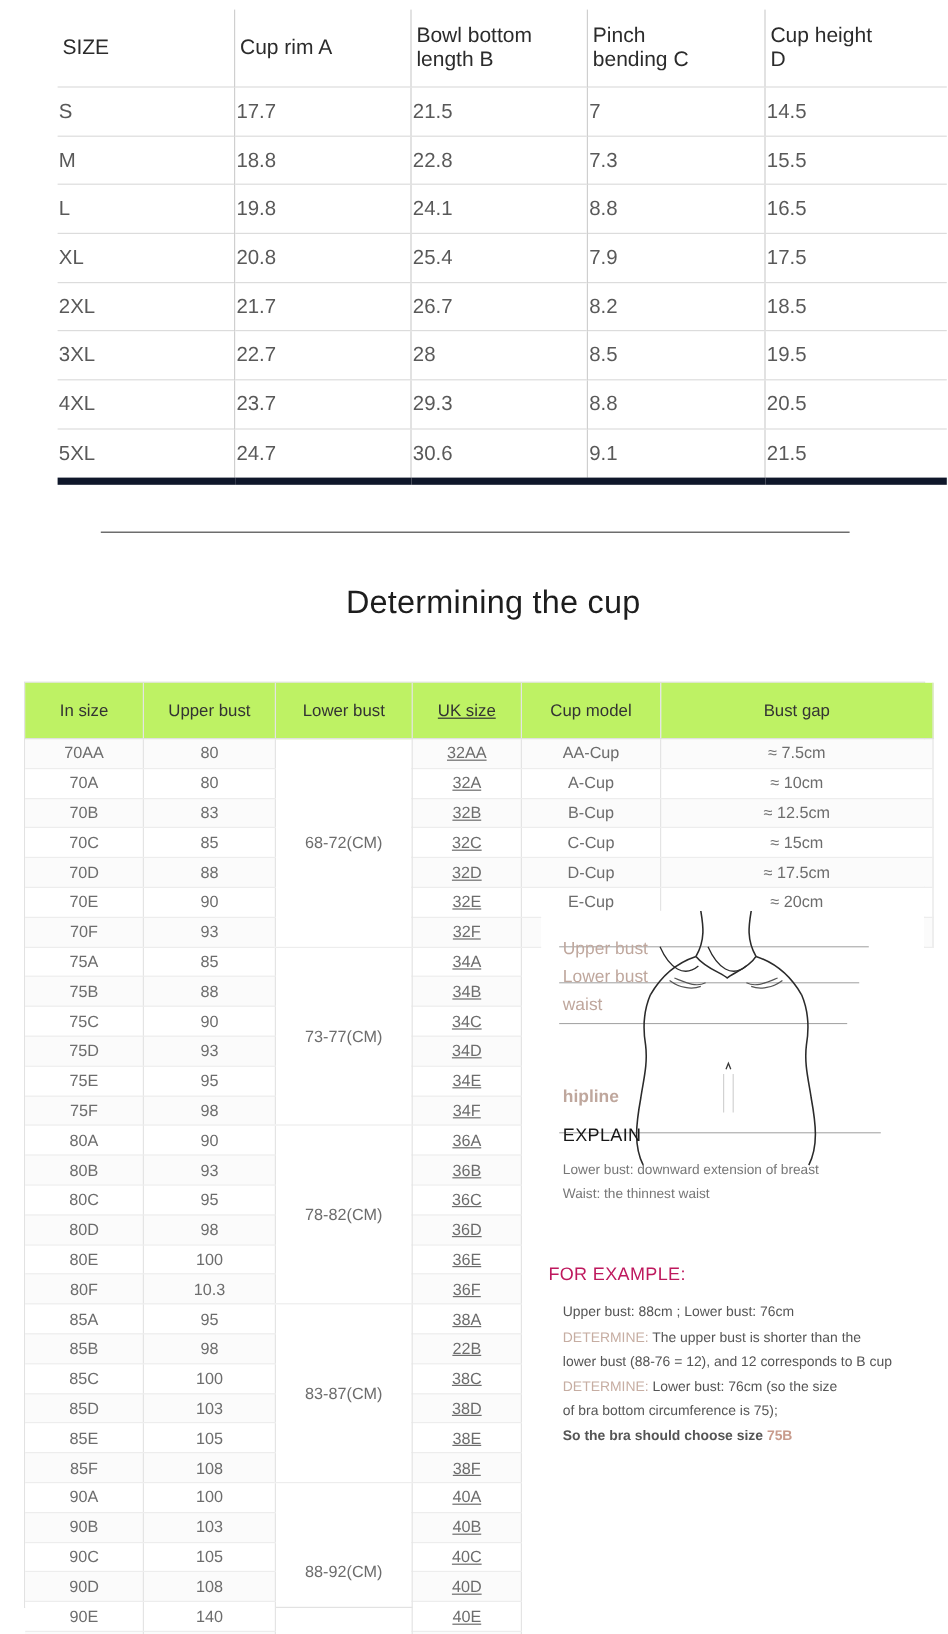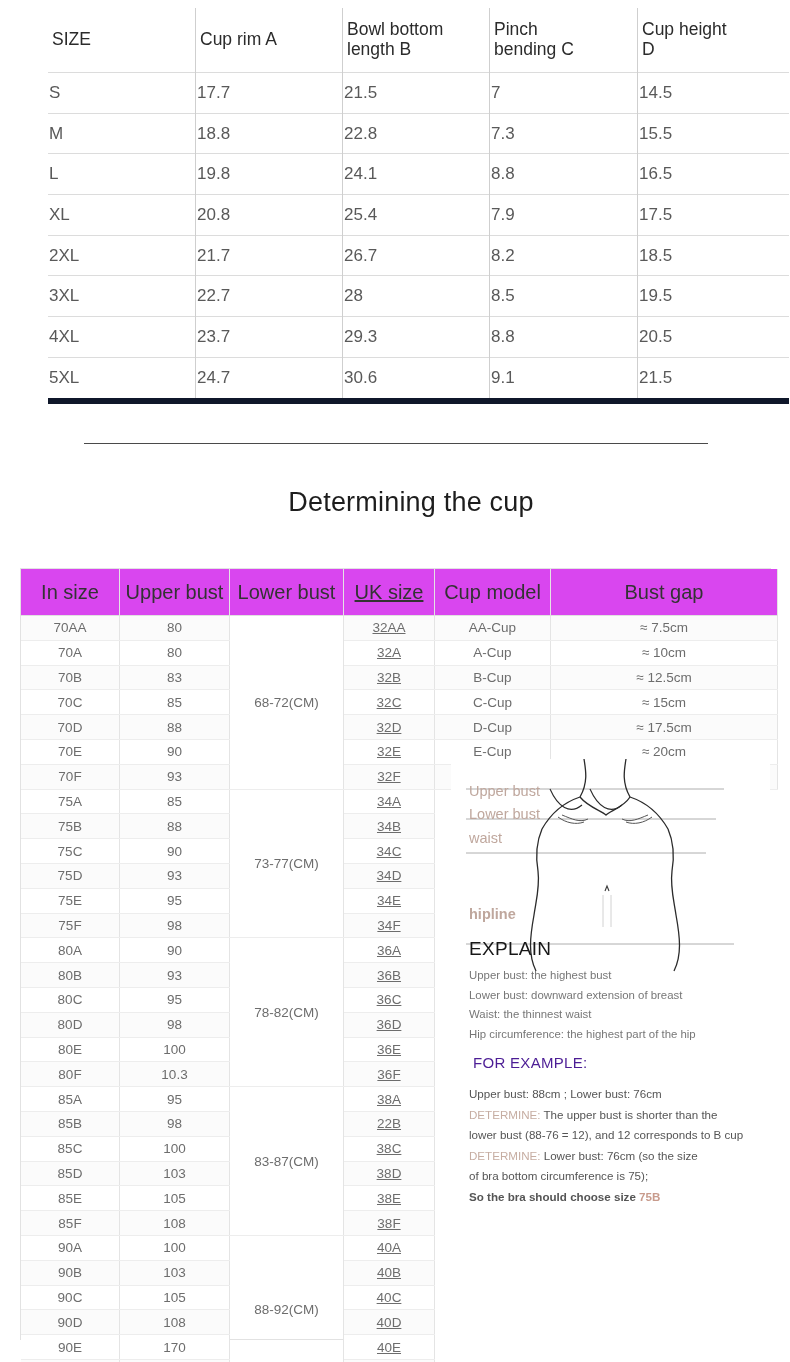--- a/index.html
+++ b/index.html
@@ -95,23 +95,23 @@
   }
   #cup-table th, #cup-table td {
     font-weight: normal;
     text-align: center;
     vertical-align: middle;
     border-right: 1px solid #e4e4e4;
     border-bottom: 1px solid #ededed;
     padding: 0;
   }
   #cup-table th {
-    background: #d946ef;
+    background: #bef264;
     color: #333333;
-    font-size: 20px;
+    font-size: 14px;
     height: 46px;
     border-bottom: 1px solid #e0e0e0;
   }
   #cup-table td {
     font-size: 13.5px;
     color: #6d6d6d;
     height: 23.8px;
   }
   #cup-table tbody tr:nth-child(odd) td.zebra { background: #fbfbfb; }
   #cup-table tbody tr:nth-child(even) td.zebra { background: #ffffff; }
@@ -157,42 +157,42 @@
   }
   #label-upper-bust { left: 18px; top: 24px; }
   #label-lower-bust { left: 18px; top: 47px; }
   #label-waist      { left: 18px; top: 71px; }
   #label-hipline    { left: 18px; top: 147px; font-weight: bold; }
 
   #explain-title {
     position: absolute;
     left: 18px;
     top: 179px;
-    font-size: 19px;
+    font-size: 15px;
     color: #171717;
     letter-spacing: .3px;
   }
   #explain-list {
     position: absolute;
     left: 18px;
     top: 207px;
     width: 290px;
   }
   #explain-list .ex-line {
     font-size: 11.4px;
     color: #777777;
     line-height: 19.6px;
     white-space: nowrap;
   }
   #for-example-title {
     position: absolute;
-    left: 22px;
+    left: 6px;
     top: 295px;
     font-size: 15px;
-    color: #4c1d95;
+    color: #be185d;
     letter-spacing: .3px;
   }
   #example-block {
     position: absolute;
     left: 18px;
     top: 325px;
     width: 295px;
   }
   #example-block .ex-row {
     font-size: 11.6px;
@@ -454,21 +454,21 @@
           <td class="w-upper zebra">105</td>
           <td class="w-uk zebra">40C</td>
         </tr>
         <tr>
           <td class="w-insize zebra">90D</td>
           <td class="w-upper zebra">108</td>
           <td class="w-uk zebra">40D</td>
         </tr>
         <tr>
           <td class="w-insize zebra">90E</td>
-          <td class="w-upper zebra">170</td>
+          <td class="w-upper zebra">140</td>
           <td class="w-uk zebra">40E</td>
         </tr>
         <tr>
           <td class="w-insize zebra">90F</td>
           <td class="w-upper zebra">113</td>
           <td class="w-uk zebra">40F</td>
         </tr>
       </tbody>
   </table>
 
@@ -504,24 +504,22 @@
       <path d="M145 136 L145 168" fill="none" stroke="#d2d2d2" stroke-width="1"></path>
     </svg>
 
     <div class="diagram-label" id="label-upper-bust">Upper bust</div>
     <div class="diagram-label" id="label-lower-bust">Lower bust</div>
     <div class="diagram-label" id="label-waist">waist</div>
     <div class="diagram-label" id="label-hipline">hipline</div>
 
     <div id="explain-title">EXPLAIN</div>
     <div id="explain-list">
-        <div class="ex-line">Upper bust: the highest bust</div>
         <div class="ex-line">Lower bust: downward extension of breast</div>
         <div class="ex-line">Waist: the thinnest waist</div>
-        <div class="ex-line">Hip circumference: the highest part of the hip</div>
       </div>
 
     <div id="for-example-title">FOR EXAMPLE:</div>
 
     <div id="example-block">
       <div class="ex-row">Upper bust:  88cm ; Lower bust:  76cm</div>
       <div class="ex-row"><span class="det">DETERMINE:</span><span>  The upper bust is shorter than the</span></div>
       <div class="ex-row">lower bust (88-76 = 12), and 12 corresponds to B cup</div>
       <div class="ex-row"><span class="det">DETERMINE:</span><span>  Lower bust: 76cm (so the size</span></div>
       <div class="ex-row">of bra bottom circumference is 75);</div>

